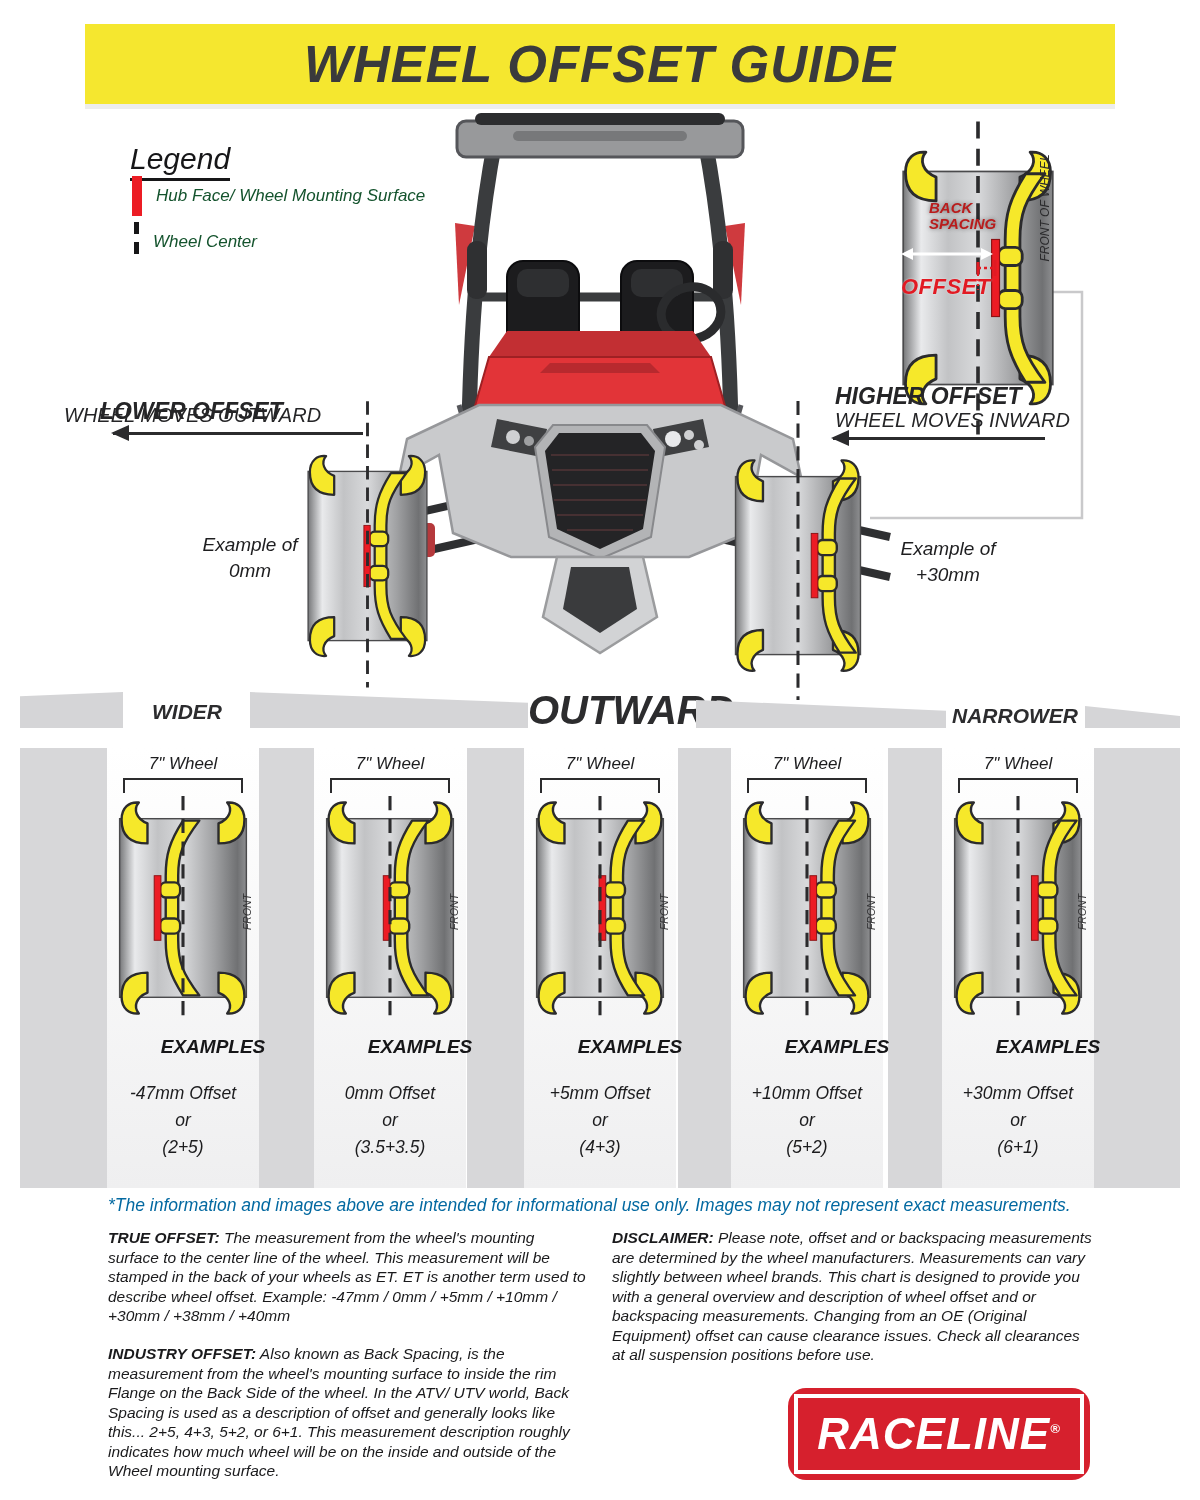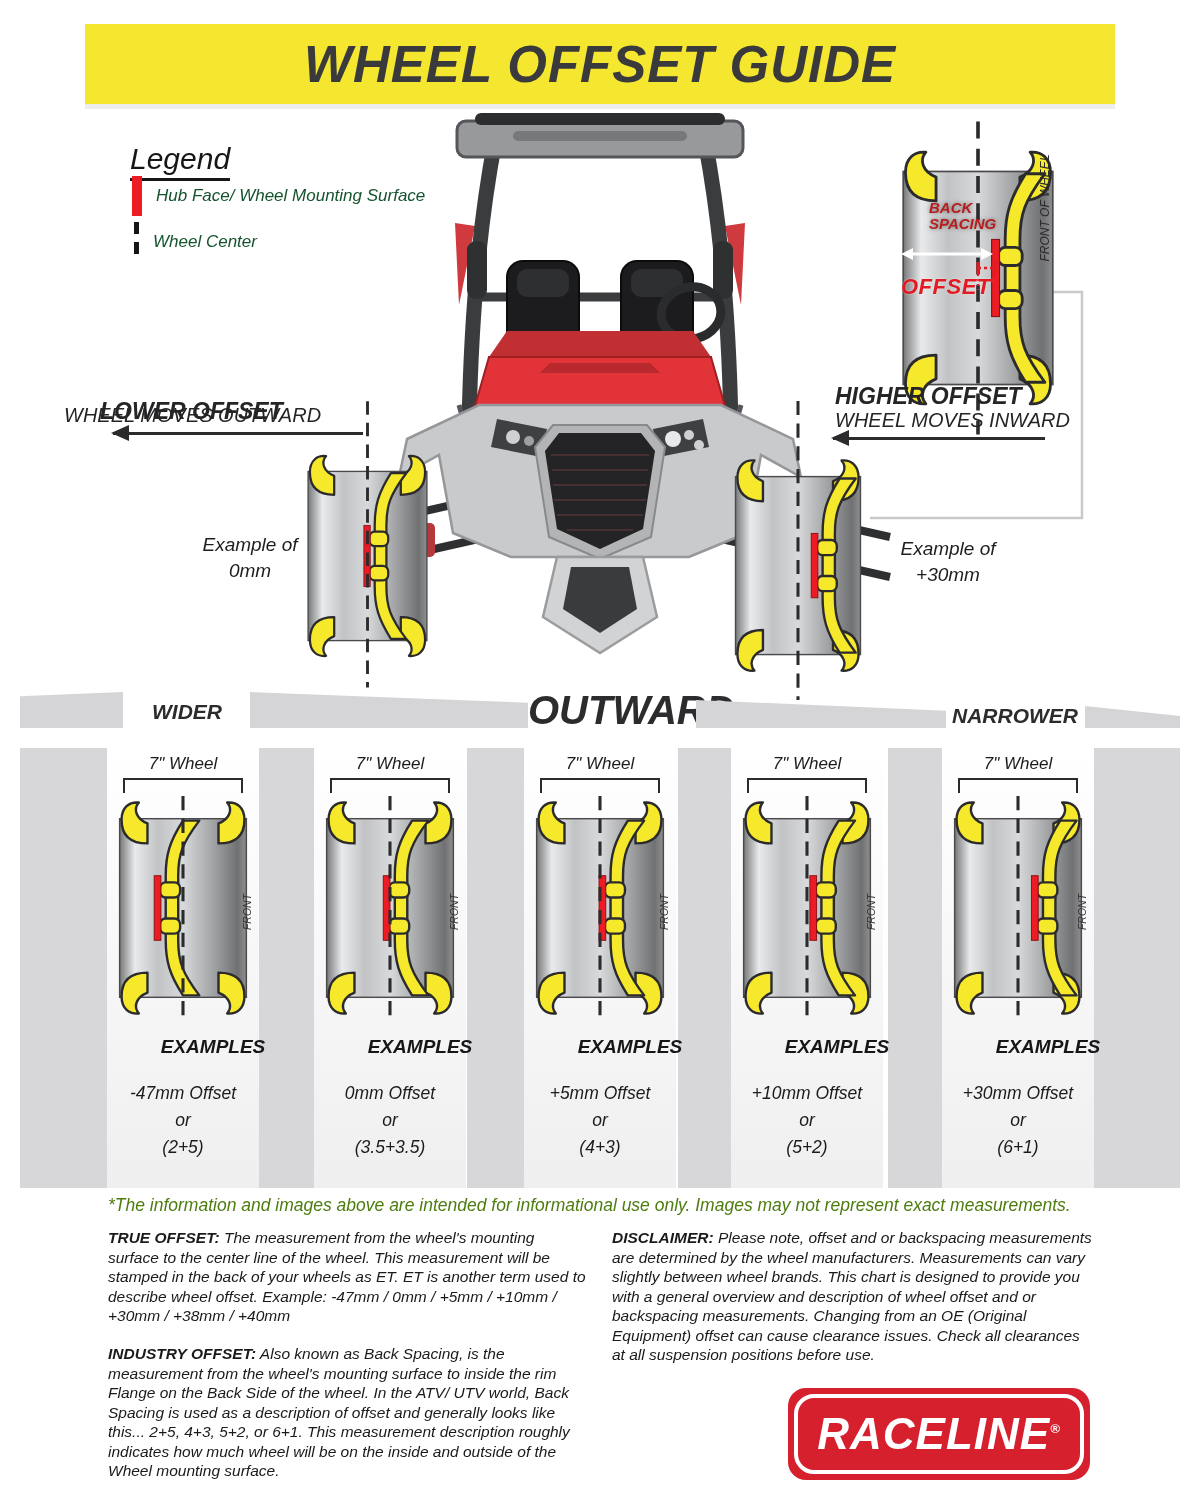--- a/index.html
+++ b/index.html
@@ -44,27 +44,27 @@
            border-top:2.5px solid #2b2b2d;border-left:2.5px solid #2b2b2d;border-right:2.5px solid #2b2b2d;}
   .wsvg{position:absolute;top:46px;left:4px;width:144px;height:228px;}
   .wsvg svg{width:100%;height:100%;overflow:visible;}
   .front-lbl{position:absolute;top:158px;right:-6px;font-size:10.5px;font-style:italic;color:#333335;
              transform:rotate(-90deg);transform-origin:center;}
   .ex-head{position:absolute;top:288px;left:0;width:100%;text-align:center;
            font-size:19px;font-weight:bold;font-style:italic;color:#161618;margin-left:30px;}
   .ex-text{position:absolute;top:332px;left:0;width:100%;text-align:center;
            font-size:17.5px;font-style:italic;color:#1c1c1e;line-height:1.55;}
   
-  .footnote{font-size:17.5px;font-style:italic;color:#4d7c0f;}
+  .footnote{font-size:17.5px;font-style:italic;color:#0369a1;}
   .para{font-size:15.5px;font-style:italic;color:#1a1a1c;line-height:1.26;}
   .para b{font-style:italic;}
   
   .logo{left:788px;top:1388px;width:302px;height:92px;background:#d6202d;border-radius:18px;
         display:flex;align-items:center;justify-content:center;}
-  .logo-inner{width:282px;height:72px;border:4px solid #ffffff;border-radius:20px;background:#d6202d;
+  .logo-inner{width:282px;height:72px;border:4px solid #ffffff;border-radius:0;background:#d6202d;
         display:flex;align-items:center;justify-content:center;}
   .logo-text{color:#fff;font-size:44px;font-weight:bold;font-style:italic;letter-spacing:1px;line-height:1;}
   .logo-reg{font-size:13px;vertical-align:super;}
   .callout-line{overflow:visible;}
   .veh{overflow:visible;}
 </style>
 </head>
 <body>
 
 <div class="page">

